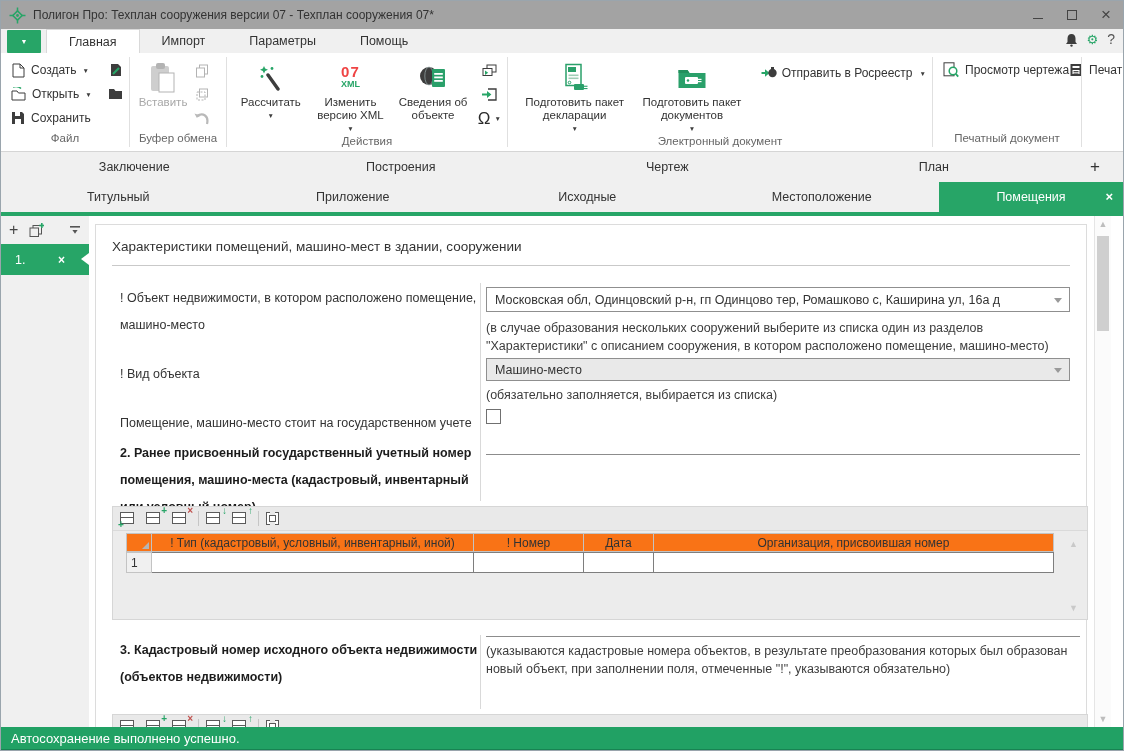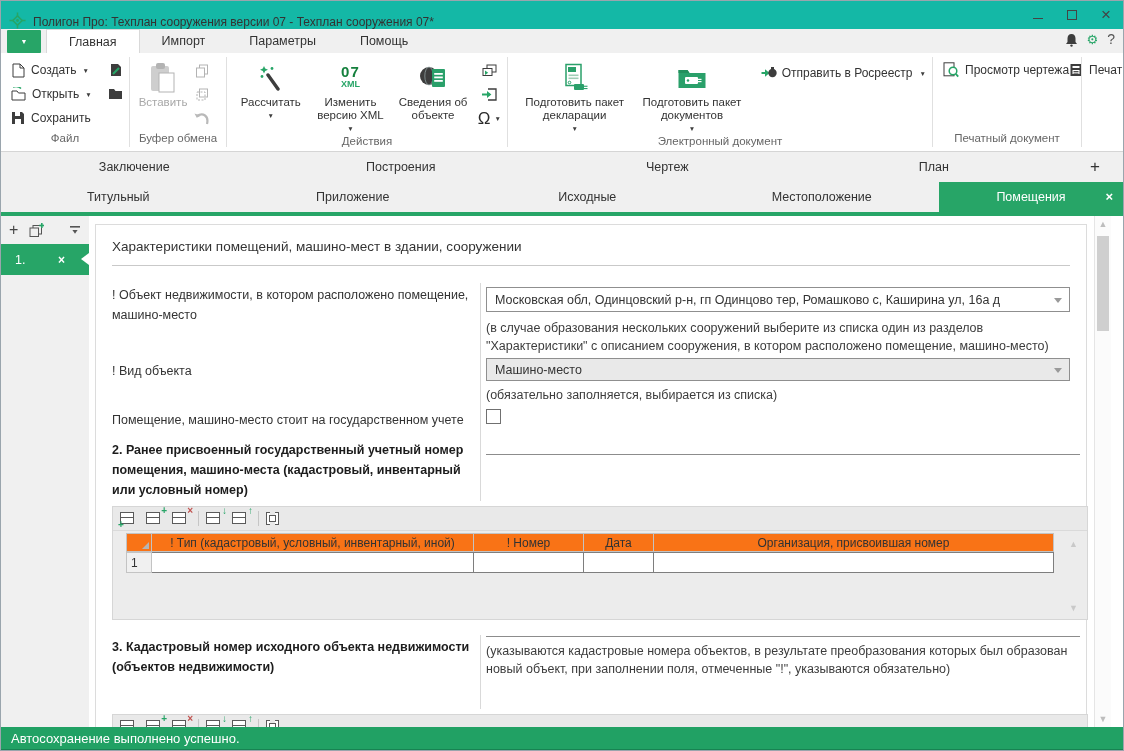--- a/index.html
+++ b/index.html
@@ -1,21 +1,21 @@
 <!DOCTYPE html>
 <html><head>
 <meta charset="utf-8">
 <style>
   *{margin:0;padding:0;box-sizing:border-box}
   html,body{background:#e8e8e8}
   body{font-family:"Liberation Sans","DejaVu Sans",sans-serif;}
   .window{position:relative;width:1124px;height:751px;background:#fff;border:1px solid #9aa5ad;overflow:hidden}
 
   
-  .titlebar{height:28px;background:#14b8a6;display:flex;align-items:flex-end;padding-left:8px;position:relative}
+  .titlebar{height:28px;background:#a3a3a3;display:flex;align-items:center;padding-left:8px;position:relative}
   .titlebar .title{font-size:12px;color:#333;margin-left:7px;white-space:nowrap}
   .win-controls{position:absolute;right:0;top:0;height:28px;display:flex}
   .win-btn{width:34px;height:28px;display:flex;align-items:center;justify-content:center;color:#444;font-size:14px;cursor:default}
   .min-glyph{width:10px;border-top:1.4px solid #444;margin-top:7px}
   .max-glyph{width:10px;height:10px;border:1.2px solid #444}
 
   
   .menubar{height:24px;background:#f0f0f0;display:flex;align-items:stretch;position:relative}
   .app-menu-btn{width:34px;margin:1px 0 0 6px;background:#27a567;color:#fff;display:flex;align-items:center;justify-content:center;font-size:7px;border-radius:1px}
   .menu-tab{padding:0 22px;display:flex;align-items:center;font-size:12.5px;color:#333}
@@ -31,21 +31,21 @@
   .rsep{width:1px;background:#e0e0e0;margin:4px 0}
   .rrow{display:flex;align-items:center;gap:6px;height:24px;font-size:12px;color:#333;white-space:nowrap}
   .rbtn-big{width:76px;display:flex;flex-direction:column;align-items:center;padding-top:2px;font-size:11.5px;line-height:13px;color:#333;text-align:center}
   .rbtn-big .ric{height:36px;display:flex;align-items:center;justify-content:center}
   .caret{font-size:6.5px;color:#3d3d3d}
   .caret.gap{margin-left:2px}
   .minicol{display:flex;flex-direction:column;justify-content:flex-start;gap:3px;padding-top:2px;margin-left:4px}
   .minibtn{height:21px;display:flex;align-items:center;justify-content:center;gap:2px}
   .disabled, .disabled *{color:#a8a8a8 !important}
   .xml07{display:flex;flex-direction:column;align-items:center;line-height:12px}
-  .xml07 .n{font-size:15px;font-weight:bold;color:#15803d;letter-spacing:1px}
+  .xml07 .n{font-size:15px;font-weight:bold;color:#ef4444;letter-spacing:1px}
   .xml07 .x{font-size:9px;font-weight:bold;color:#27a567}
   .omega{font-size:17px;color:#2b2b2b}
   .linkbtn{display:flex;align-items:center;gap:5px;font-size:12px;color:#333;height:22px;white-space:nowrap}
 
   
   .tabsrow{height:30px;background:#f0f0f0;display:flex;align-items:stretch}
   .dtab{flex:1;display:flex;align-items:center;justify-content:center;font-size:12.5px;color:#333}
   .dtab-add{width:56px;display:flex;align-items:center;justify-content:center;font-size:17px;color:#333}
   .dtab.green{flex:none;width:184px;background:#27a567;color:#fff;position:relative}
   .dtab.green .xclose{position:absolute;right:10px;top:7px;font-weight:bold;font-size:13px;color:#fff}
@@ -60,21 +60,21 @@
   .sb-item{height:31px;background:#27a567;color:#fff;display:flex;align-items:center;position:relative;font-size:12.5px}
   .sb-item .lbl{margin-left:14px}
   .sb-item .xclose{position:absolute;right:24px;font-weight:bold;font-size:12px}
   .sb-notch{position:absolute;right:0;top:9px;width:0;height:0;border-top:6.5px solid transparent;border-bottom:6.5px solid transparent;border-right:8px solid #fff}
 
   .content{flex:1;position:relative;background:#fff;overflow:hidden}
   .card{position:absolute;left:6px;top:8px;width:992px;height:560px;background:#fff;border:1px solid #dcdcdc}
 
   .heading{position:absolute;left:16px;top:14px;font-size:13.5px;color:#333}
   .hr1{position:absolute;left:16px;top:40px;width:958px;border-top:1px solid #c9c9c9}
-  .flabel{position:absolute;left:16px;font-size:12.5px;color:#333;line-height:20px;width:368px}
+  .flabel{position:absolute;left:24px;font-size:12.5px;color:#333;line-height:27px;width:368px}
   .flabel.b{font-weight:bold;color:#1c1c1c}
   .vline{position:absolute;left:384px;width:1px;background:#d9d9d9}
   .note{position:absolute;left:390px;font-size:12.5px;color:#3c3c3c;line-height:18px}
   .ddown{position:absolute;left:390px;width:584px;height:25px;border:1px solid #8f8f8f;background:#fff;display:flex;align-items:center;font-size:12.5px;color:#333;padding:0 22px 0 8px;white-space:nowrap;overflow:hidden}
   .ddown.gray{background:#e9e9e9;height:23px}
   .ddown .chev{position:absolute;right:7px;top:50%;margin-top:-2px;width:0;height:0;border-left:4px solid transparent;border-right:4px solid transparent;border-top:5px solid #9a9a9a}
   .checkbox{position:absolute;left:390px;width:15px;height:15px;border:1px solid #707070;background:#fff}
   .ulfield{position:absolute;left:390px;width:594px;border-top:1px solid #8c8c8c}
 
   

